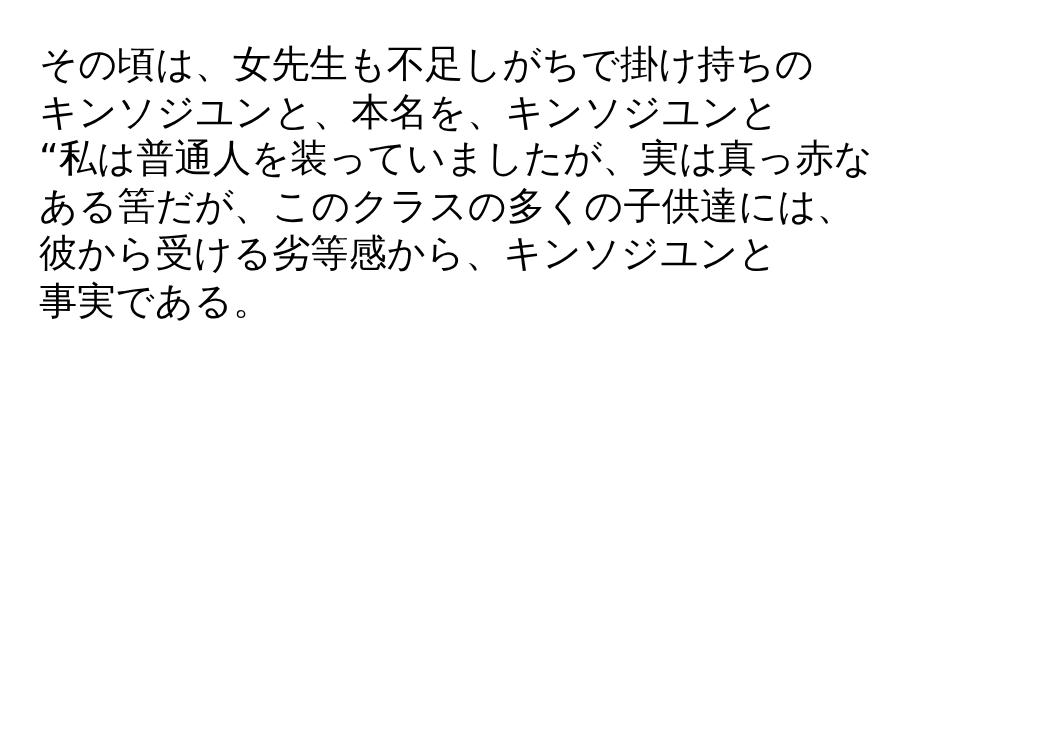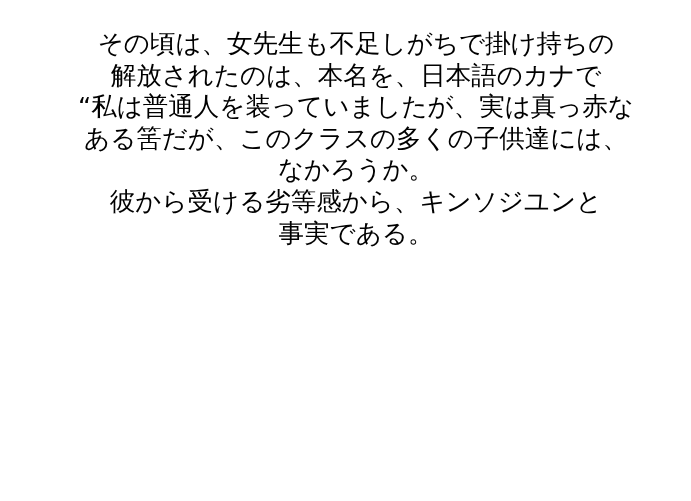--- a/index.html
+++ b/index.html
@@ -18,38 +18,36 @@
     width: 691px;
     height: 501px;
     background: #ffffff;
     box-sizing: border-box;
   }
   #text-block {
     position: absolute;
     left: 26px;
     top: 28px;
     width: 660px;
-    text-align: center;
   }
   .line {
     display: block;
     font-size: 25.5px;
     line-height: 31.6px;
     color: #000000;
     white-space: pre;
     letter-spacing: 0px;
     font-family: "DejaVu Sans", sans-serif;
   }
 </style>
 </head>
 <body>
 
 <div id="page">
   <div id="text-block">
     <span class="line">その頃は、女先生も不足しがちで掛け持ちの</span>
-    <span class="line">解放されたのは、本名を、日本語のカナで</span>
+    <span class="line">キンソジユンと、本名を、キンソジユンと</span>
     <span class="line">“私は普通人を装っていましたが、実は真っ赤な</span>
     <span class="line">ある筈だが、このクラスの多くの子供達には、</span>
-    <span class="line">なかろうか。</span>
     <span class="line">彼から受ける劣等感から、キンソジユンと</span>
     <span class="line">事実である。</span>
   </div>
 </div>
 
 </body></html>

